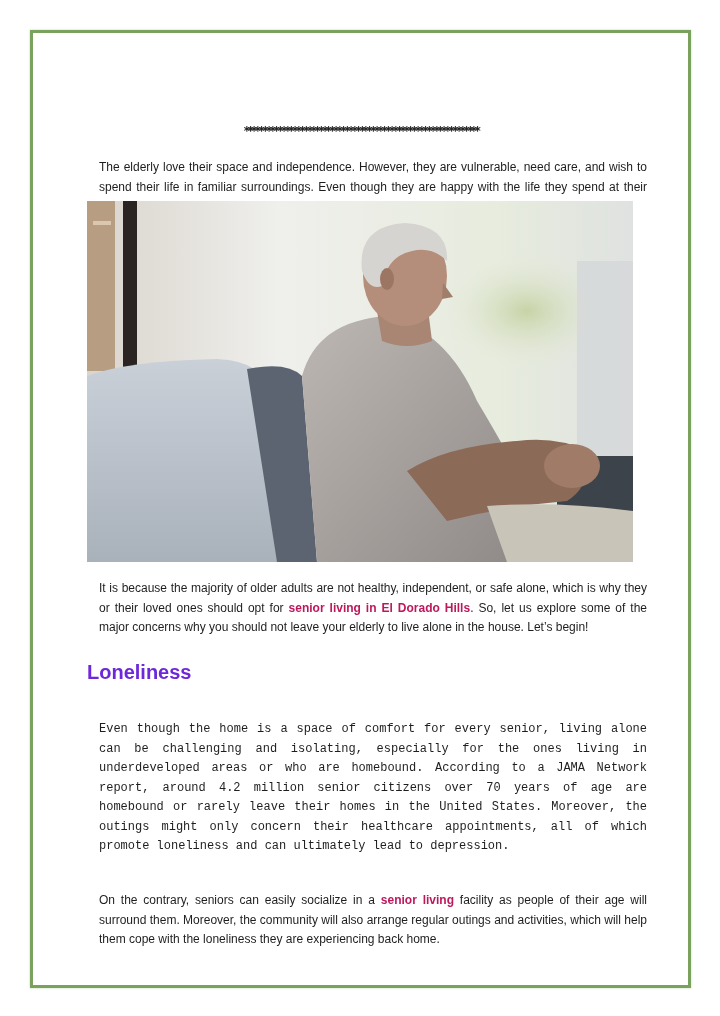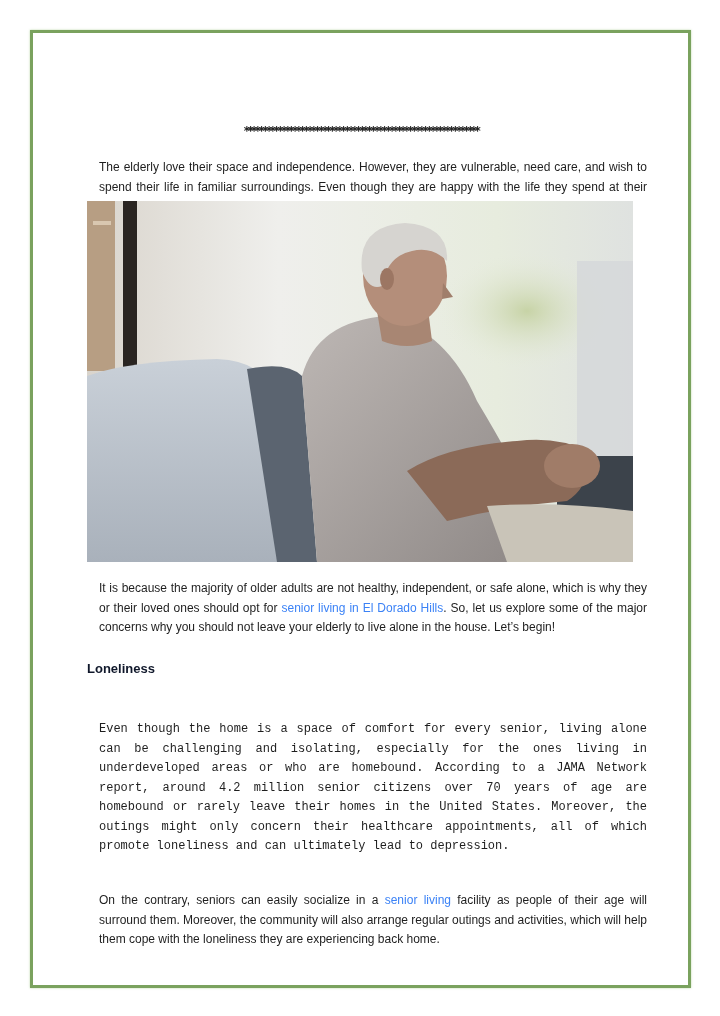--- a/index.html
+++ b/index.html
@@ -56,41 +56,41 @@
       position: absolute;
       left: 54px;
       width: 548px;
       font-size: 12px;
       line-height: 19.5px;
       text-align: justify;
       color: #1e1e1e;
       margin: 12px;
     }
     .link {
-      color: #3b82f6;
-      font-weight: normal;
+      color: #be185d;
+      font-weight: bold;
     }
     .intro { top: 113px; }
     .photo {
       position: absolute;
       left: 54px;
       top: 168px;
       width: 546px;
       height: 361px;
       overflow: hidden;
       background: #e8e8e6;
     }
     .after-photo { top: 534px; }
     .section-heading {
       position: absolute;
       left: 54px;
       top: 628px;
-      font-size: 13px;
+      font-size: 20px;
       font-weight: bold;
-      color: #0f172a;
+      color: #6d28d9;
       margin: 0;
     }
     .lonely-1 { top: 675px; font-family: Liberation Mono, monospace; }
     .lonely-2 { top: 846px; }
   </style>
 </head>
 <body>
 
 <div class="page-frame">
 

